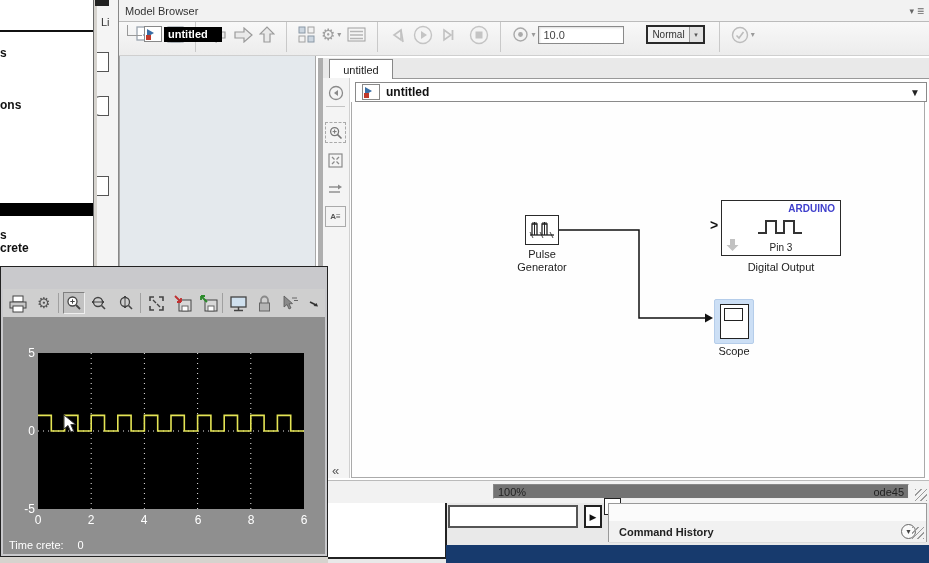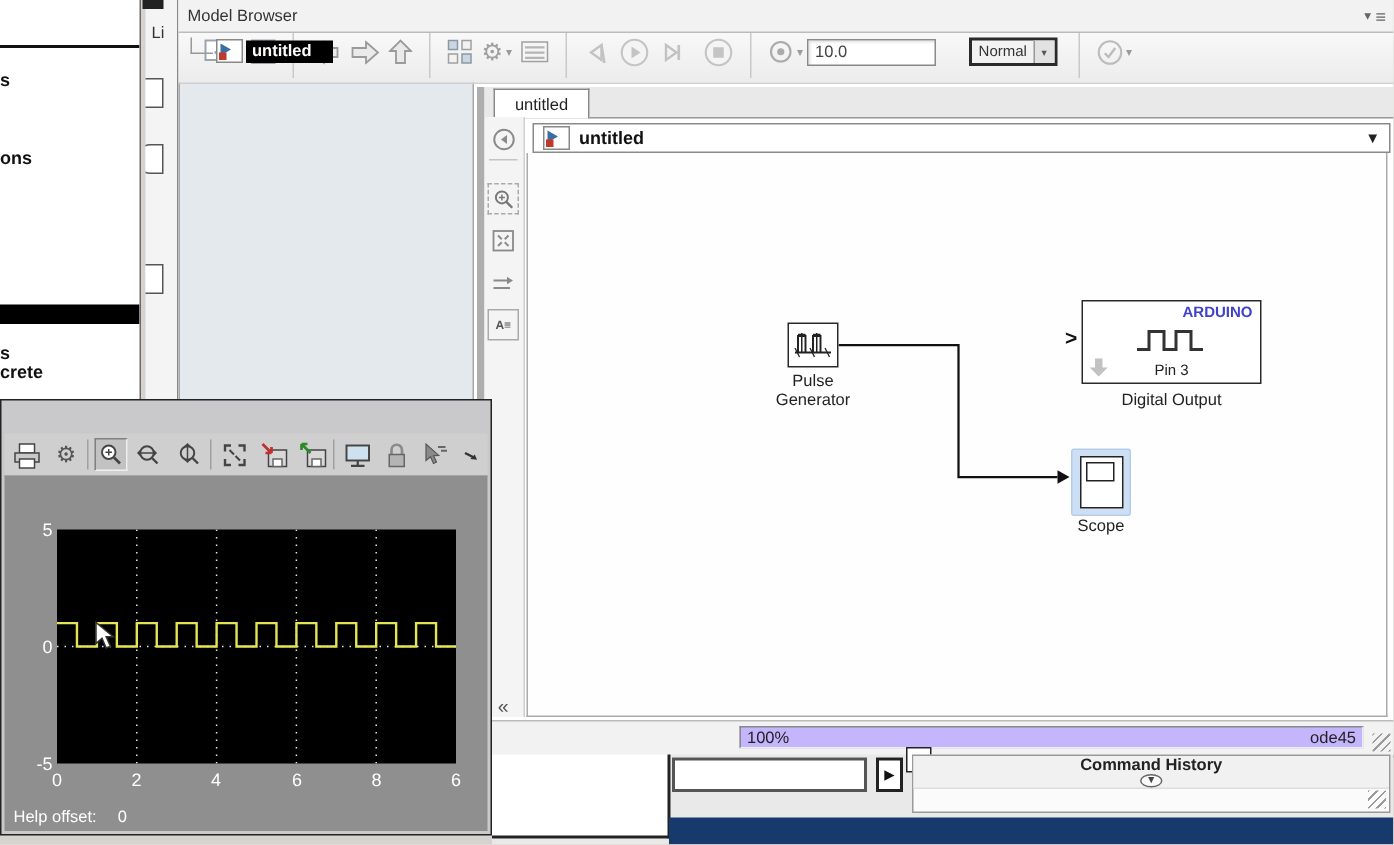--- a/index.html
+++ b/index.html
@@ -56,31 +56,31 @@
   .doblk .brand{position:absolute;right:5px;top:2px;font-size:10px;font-weight:bold;}
   .doblk .pin{position:absolute;left:0;right:0;bottom:2px;font-size:10px;color:#222;text-align:center;}
   .doblk .wv{position:absolute;left:34px;top:14px;}
   .doblk .dna{position:absolute;left:4px;bottom:3px;}
   .doblk .inport{position:absolute;left:-12px;top:16px;font-size:14px;font-weight:bold;color:#111;}
   .scopehl{left:362px;top:197px;width:38px;height:43px;background:#ccdff5;border:1px solid #b5cdea;border-radius:2px;}
   .scopeblk{position:absolute;left:5px;top:4px;width:27px;height:33px;background:#fff;border:1.5px solid #222;}
   .scopeblk .scr{position:absolute;left:3px;top:3px;width:17px;height:11px;border:1.5px solid #222;}
   
   .statusbar{position:absolute;left:0;top:480px;width:100%;height:23px;background:#f2f2f2;border-top:1px solid #bbb;}
-  .sfield{position:absolute;left:374px;top:3px;width:416px;height:15px;background:#c4b5fd;border:1px solid #888;border-right-color:#eee;border-bottom-color:#eee;font-size:11px;color:#222;display:flex;align-items:center;padding:0 4px;box-sizing:border-box;}
+  .sfield{position:absolute;left:374px;top:3px;width:416px;height:15px;background:#737373;border:1px solid #888;border-right-color:#eee;border-bottom-color:#eee;font-size:11px;color:#222;display:flex;align-items:center;padding:0 4px;box-sizing:border-box;}
   .sfield .zl{flex:1;}
   .grip{position:absolute;right:3px;bottom:3px;width:12px;height:12px;background:repeating-linear-gradient(135deg,#9a9a9a 0 1px,transparent 1px 4px);}
   
   .dtbg{left:328px;top:503px;width:601px;height:60px;background:#e9e9e9;z-index:2;}
   .dtwhite{left:328px;top:503px;width:117px;height:54px;background:#fff;border-right:2.5px solid #222;border-bottom:2px solid #222;z-index:3;}
   .dtinput{left:448px;top:505px;width:130px;height:23px;background:#fff;border:2px solid #555;box-sizing:border-box;z-index:3;}
   .dtplay{left:584px;top:505px;width:18px;height:23px;background:#fff;border:2px solid #222;box-sizing:border-box;display:flex;align-items:center;justify-content:center;font-size:9px;color:#111;z-index:3;}
   .dtfrag{left:604px;top:498px;width:15px;height:15px;background:#fff;border:1.5px solid #222;z-index:3;}
   .cmdhist{left:608px;top:503px;width:319px;height:39px;background:#fbfbfb;border:1px solid #999;box-sizing:border-box;z-index:3;}
-  .cmdhist .hd{position:absolute;left:0;top:0;right:0;height:22px;background:#f1f1f1;border-bottom:1px solid #ddd;display:flex;align-items:center;padding:0 10px;box-sizing:border-box;flex-direction:column;}
+  .cmdhist .hd{position:absolute;left:0;top:17px;right:0;height:22px;background:#f1f1f1;border-bottom:1px solid #ddd;display:flex;align-items:center;padding:0 10px;box-sizing:border-box;}
   .cmdhist .hd .t{flex:1;font-size:11px;font-weight:bold;color:#222;}
   .circchev{width:13px;height:13px;border:1px solid #666;border-radius:50%;display:flex;align-items:center;justify-content:center;font-size:7px;color:#444;background:#fafafa;}
   .navy{left:446px;top:545px;width:483px;height:18px;background:#173a6d;z-index:3;}
   
   .scopewin{left:0;top:266px;width:328px;height:291px;background:#c9c9cc;border:1px solid #222;box-sizing:border-box;z-index:5;}
   .stitle{position:absolute;left:2px;top:2px;width:322px;height:20px;background:#0c0c0c;display:flex;align-items:center;}
   .stitle .t{color:#fff;font-size:12px;font-weight:bold;margin-left:6px;flex:1;}
   .sbtn{width:17px;height:15px;background:#e8e8e8;border:1px solid #555;box-sizing:border-box;display:flex;align-items:center;justify-content:center;margin-right:2px;}
   .minbar{width:8px;height:7px;border-bottom:3px solid #111;}
   .maxbox{width:8px;height:7px;border:1.5px solid #111;}
@@ -465,19 +465,19 @@
       <span class="xtick" style="left:130px;">4</span>
       <span class="xtick" style="left:184px;">6</span>
       <span class="xtick" style="left:237px;">8</span>
       <span class="xtick" style="left:290px;">6</span>
 
       <svg class="curs" width="14" height="19" viewBox="0 0 14 19">
         <polygon points="1,1 1,15 5,11.5 7.8,18 10.6,16.8 7.8,10.5 12.5,10.5" fill="#fff" stroke="#333" stroke-width="1"></polygon>
       </svg>
 
       <div class="toffset">
-        <span>Help offset:</span>
+        <span>Time crete:</span>
         <span>0</span>
       </div>
     </div>
   </div>
 
 </div>
 
 </body></html>

